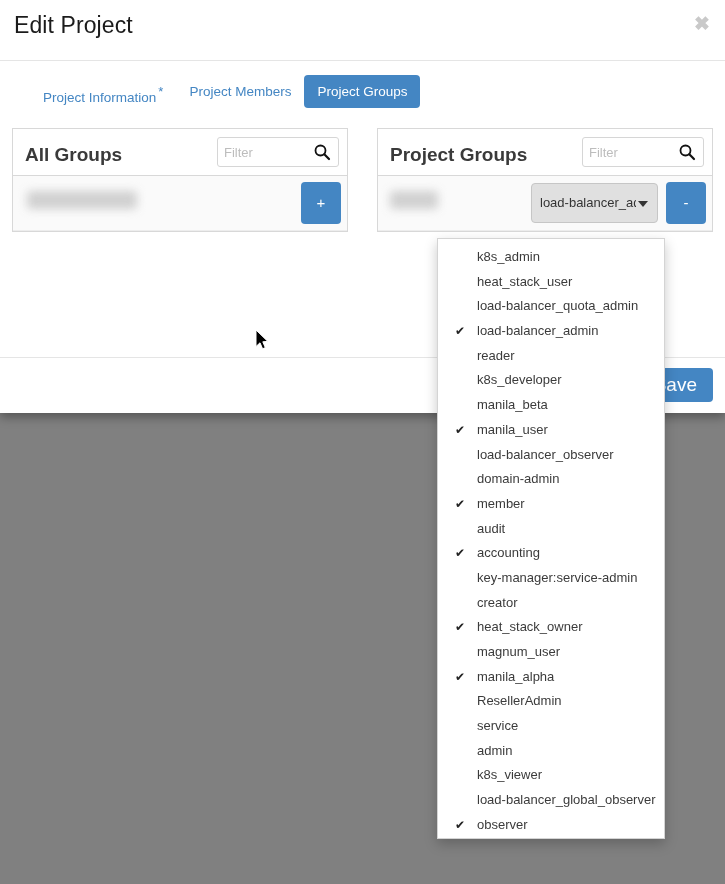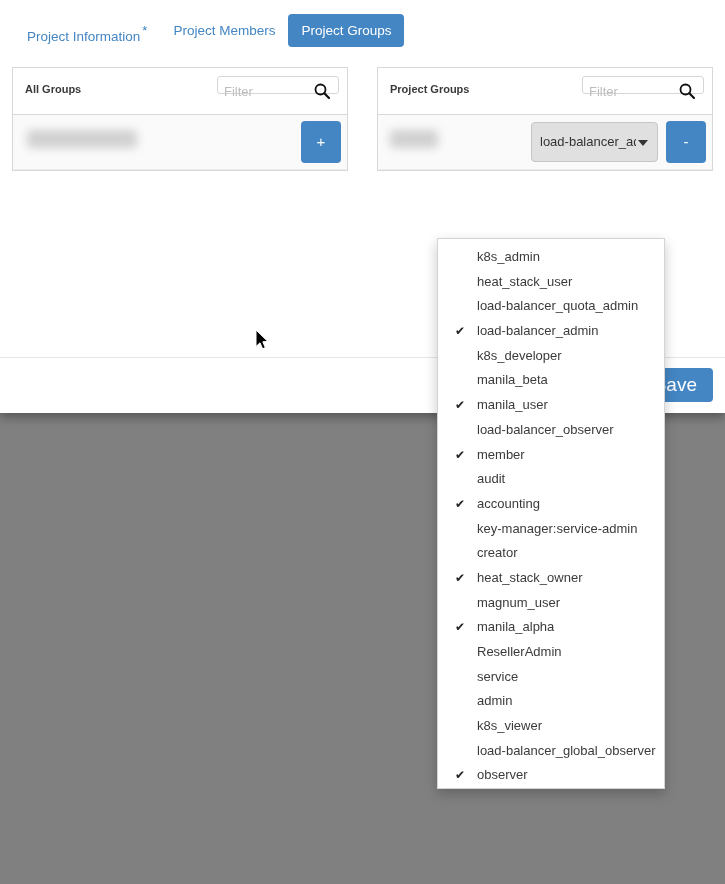--- a/index.html
+++ b/index.html
@@ -38,21 +38,21 @@
     position: absolute; right: 10px; top: 10px;
     width: 26px; height: 26px;
     display: flex; align-items: center; justify-content: center;
     font-size: 19px; font-weight: bold; color: #c9c9c9;
     background: none; border: none; cursor: pointer; line-height: 1;
   }
 
   
   .tabs {
     position: relative; height: 63px;
-    padding: 14px 0 0 14px;
+    padding: 14px 0 0 30px;
     display: flex; align-items: flex-start;
   }
   .tab {
     font-size: 13.5px; color: #4486c3;
     padding: 9px 13px; border-radius: 4px;
     cursor: pointer; white-space: nowrap;
     background: transparent;
   }
   .tab .req { color: #4486c3; font-size: 13px; vertical-align: super; margin-left: 2px; }
   .tab.active { background: #4486c3; color: #ffffff; }
@@ -67,25 +67,25 @@
   .panel.left  { left: 12px;  width: 336px; }
   .panel.right { left: 377px; width: 336px; }
 
   .panel-head {
     position: relative; height: 47px;
     border-bottom: 1px solid #d8d8d8;
     background: #ffffff;
   }
   .panel-head-title {
     position: absolute; left: 12px; top: 15px;
-    font-size: 11px; font-weight: bold; color: #3a3a3a;
+    font-size: 19px; font-weight: bold; color: #3a3a3a;
   }
   .filter-wrap {
     position: absolute; right: 8px; top: 8px;
-    width: 122px; height: 18px;
+    width: 122px; height: 30px;
     border: 1px solid #d6d6d6; border-radius: 3px;
     background: #ffffff;
   }
   .filter-input {
     position: absolute; left: 0; top: 0;
     width: 96px; height: 28px;
     border: none; outline: none; background: transparent;
     padding: 0 6px; font-size: 13px; color: #555;
     font-family: "Liberation Sans", sans-serif;
   }
@@ -183,20 +183,24 @@
 </style>
 </head>
 <body>
 
 <div id="root">
 
   <div class="backdrop"></div>
 
   <div class="modal">
 
+    <div class="modal-header">
+      <div class="modal-title">Edit Project</div>
+      <button class="close-btn">✖</button>
+    </div>
 
     <div class="tabs">
       <div class="tab">
         <span>Project Information</span><span class="req">*</span>
       </div>
       <div class="tab">
         <span>Project Members</span>
       </div>
       <div class="tab active">
         <span>Project Groups</span>
@@ -257,24 +261,26 @@
       <button class="save-btn">Save</button>
     </div>
 
   </div>
 
   <div class="dropdown" id="dropdown">
       <div class="dd-item"><span>k8s_admin</span></div>
       <div class="dd-item"><span>heat_stack_user</span></div>
       <div class="dd-item"><span>load-balancer_quota_admin</span></div>
       <div class="dd-item"><span class="dd-check">✔</span><span>load-balancer_admin</span></div>
+      <div class="dd-item"><span>reader</span></div>
       <div class="dd-item"><span>k8s_developer</span></div>
       <div class="dd-item"><span>manila_beta</span></div>
       <div class="dd-item"><span class="dd-check">✔</span><span>manila_user</span></div>
       <div class="dd-item"><span>load-balancer_observer</span></div>
+      <div class="dd-item"><span>domain-admin</span></div>
       <div class="dd-item"><span class="dd-check">✔</span><span>member</span></div>
       <div class="dd-item"><span>audit</span></div>
       <div class="dd-item"><span class="dd-check">✔</span><span>accounting</span></div>
       <div class="dd-item"><span>key-manager:service-admin</span></div>
       <div class="dd-item"><span>creator</span></div>
       <div class="dd-item"><span class="dd-check">✔</span><span>heat_stack_owner</span></div>
       <div class="dd-item"><span>magnum_user</span></div>
       <div class="dd-item"><span class="dd-check">✔</span><span>manila_alpha</span></div>
       <div class="dd-item"><span>ResellerAdmin</span></div>
       <div class="dd-item"><span>service</span></div>

